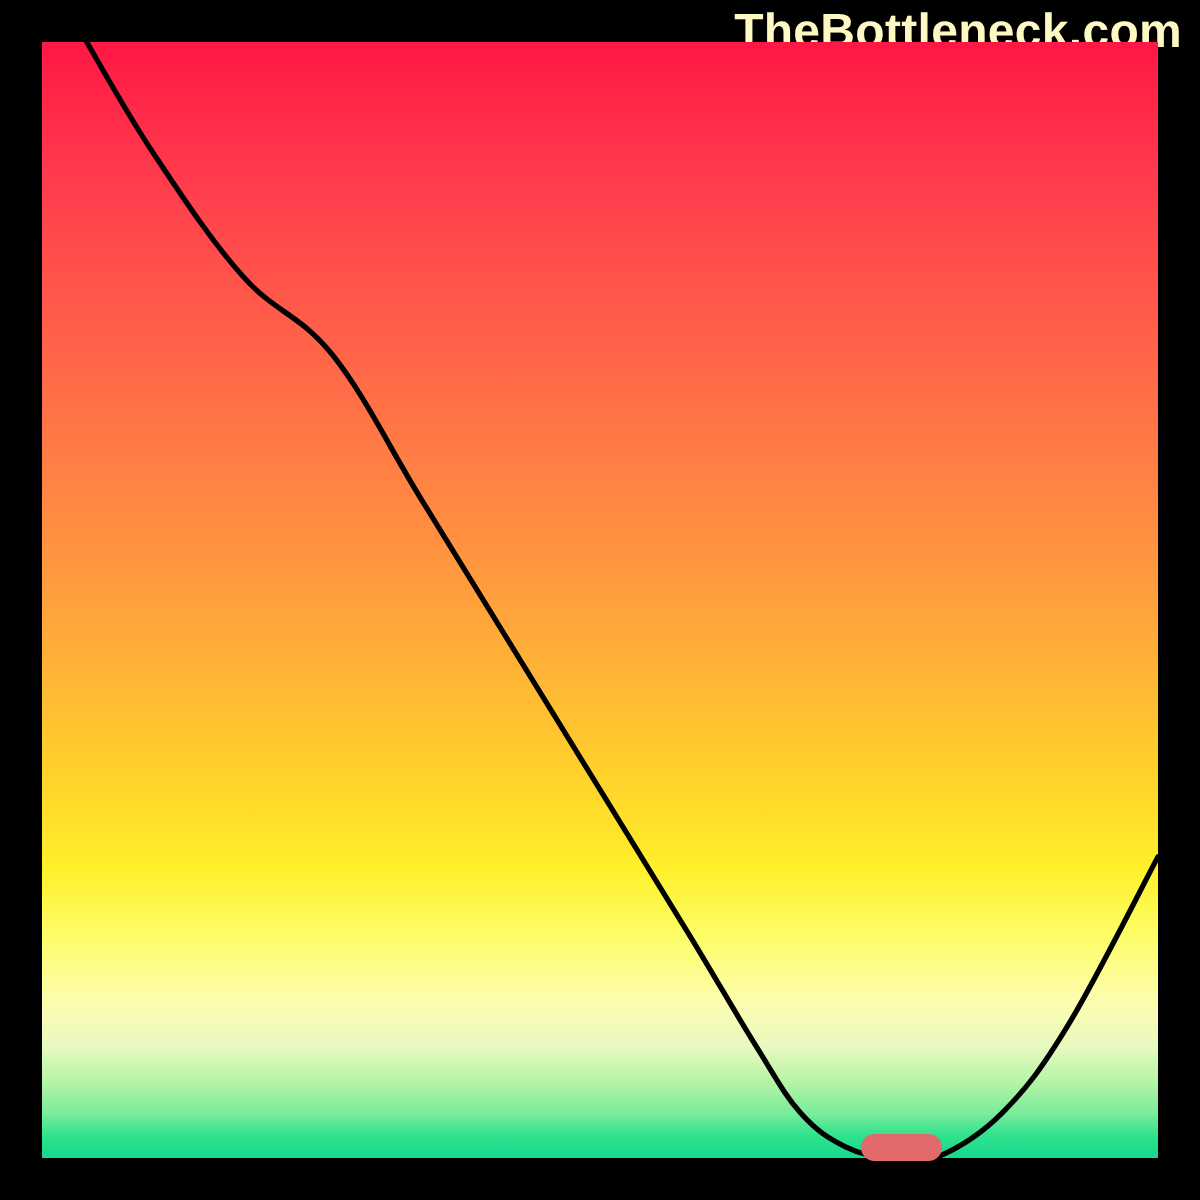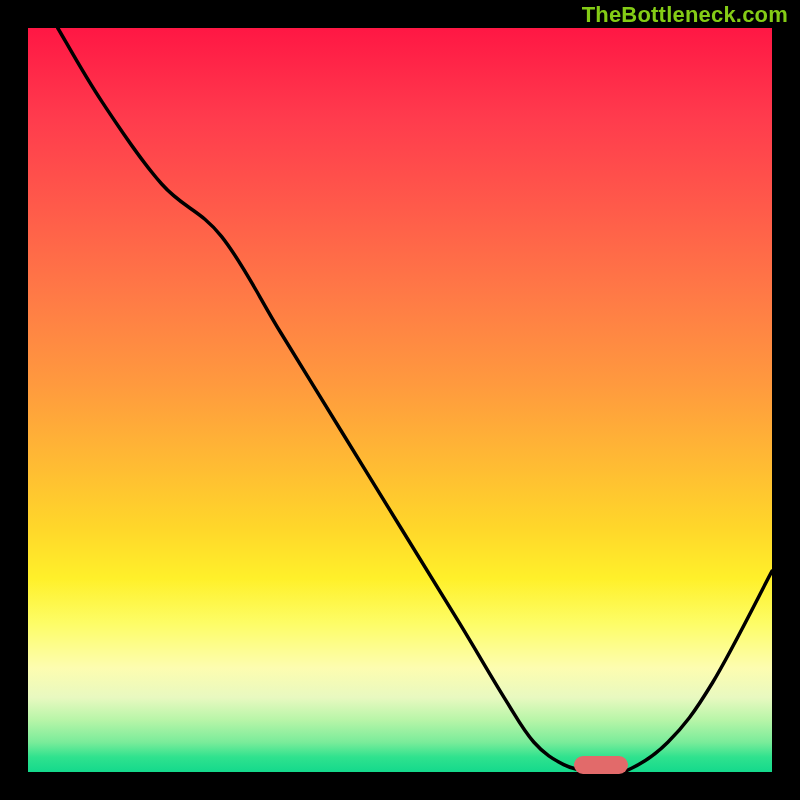--- a/index.html
+++ b/index.html
@@ -16,23 +16,23 @@
     top: 0;
     width: 800px;
     height: 800px;
     background: #000;
   }
   .watermark {
     position: absolute;
     top: 2px;
     right: 12px;
     font-family: Arial, Helvetica, sans-serif;
-    font-size: 22px;
+    font-size: 32px;
     font-weight: 600;
-    color: #84cc16;
+    color: #fef9c3;
     letter-spacing: 0.2px;
   }
   .plot {
     position: absolute;
     left: 28px;
     top: 28px;
     width: 744px;
     height: 744px;
     background: linear-gradient(
       to bottom,

